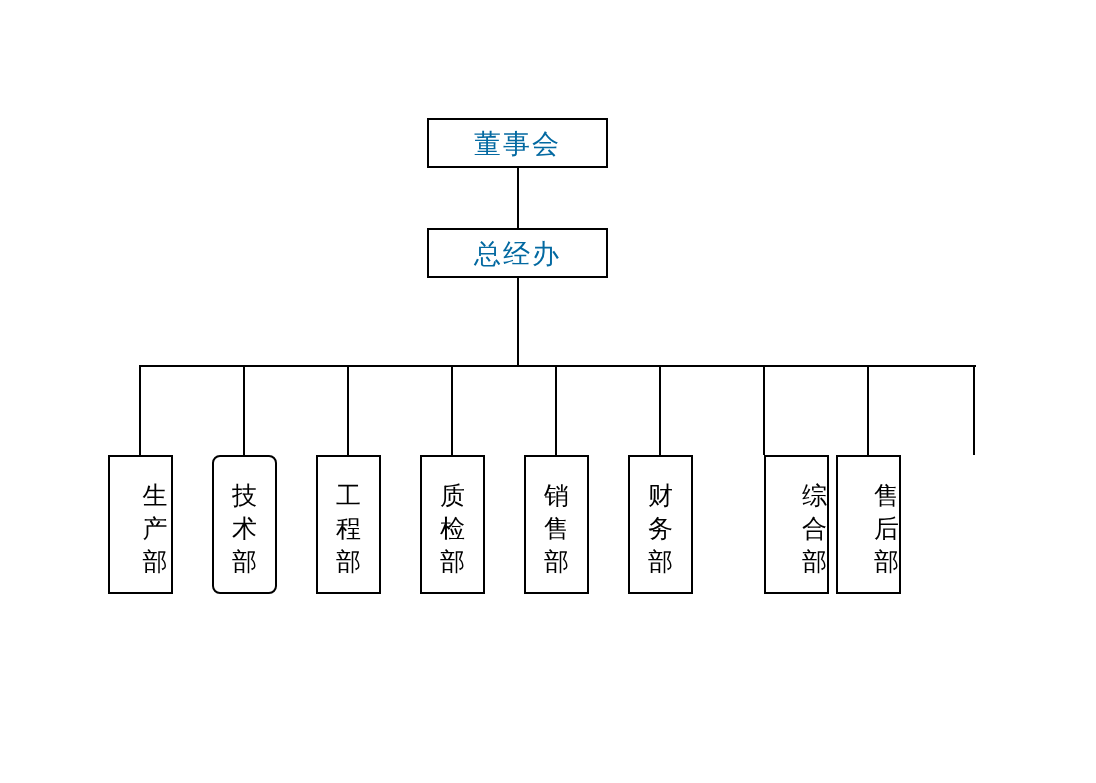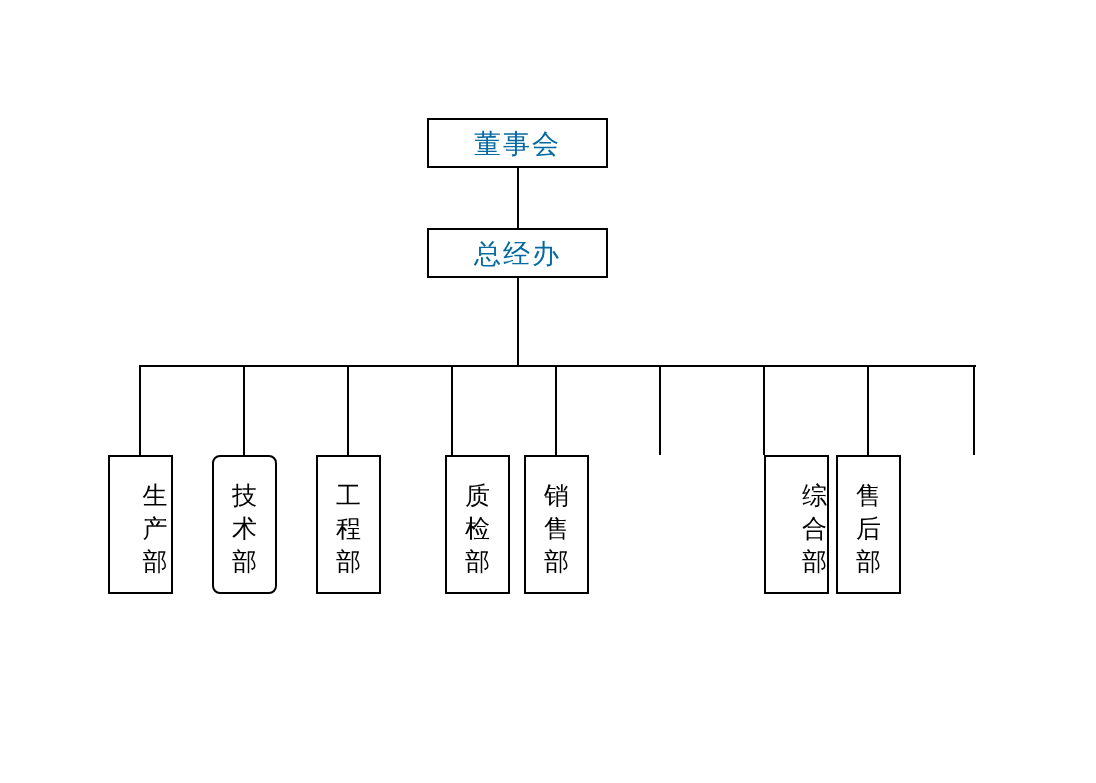--- a/index.html
+++ b/index.html
@@ -109,31 +109,34 @@
   </div>
 
   <div class="node vert" style="left:212px;border-radius:8px;">
     <span class="node-label">技术部</span>
   </div>
 
   <div class="node vert" style="left:316px;">
     <span class="node-label">工程部</span>
   </div>
 
-  <div class="node vert" style="left:420px;margin-left:25px;">
+  <div class="node vert" style="left:420px;">
     <span class="node-label">质检部</span>
   </div>
 
   <div class="node vert" style="left:524px;">
     <span class="node-label">销售部</span>
   </div>
 
+  <div class="node vert" style="left:628px;">
+    <span class="node-label">财务部</span>
+  </div>
 
   <div class="node vert" style="left:764px;justify-content:flex-end;">
     <span class="node-label">综合部</span>
   </div>
 
-  <div class="node vert" style="left:836px;">
+  <div class="node vert" style="left:836px;justify-content:flex-end;">
     <span class="node-label">售后部</span>
   </div>
 
 
 </div>
 
 </body></html>

